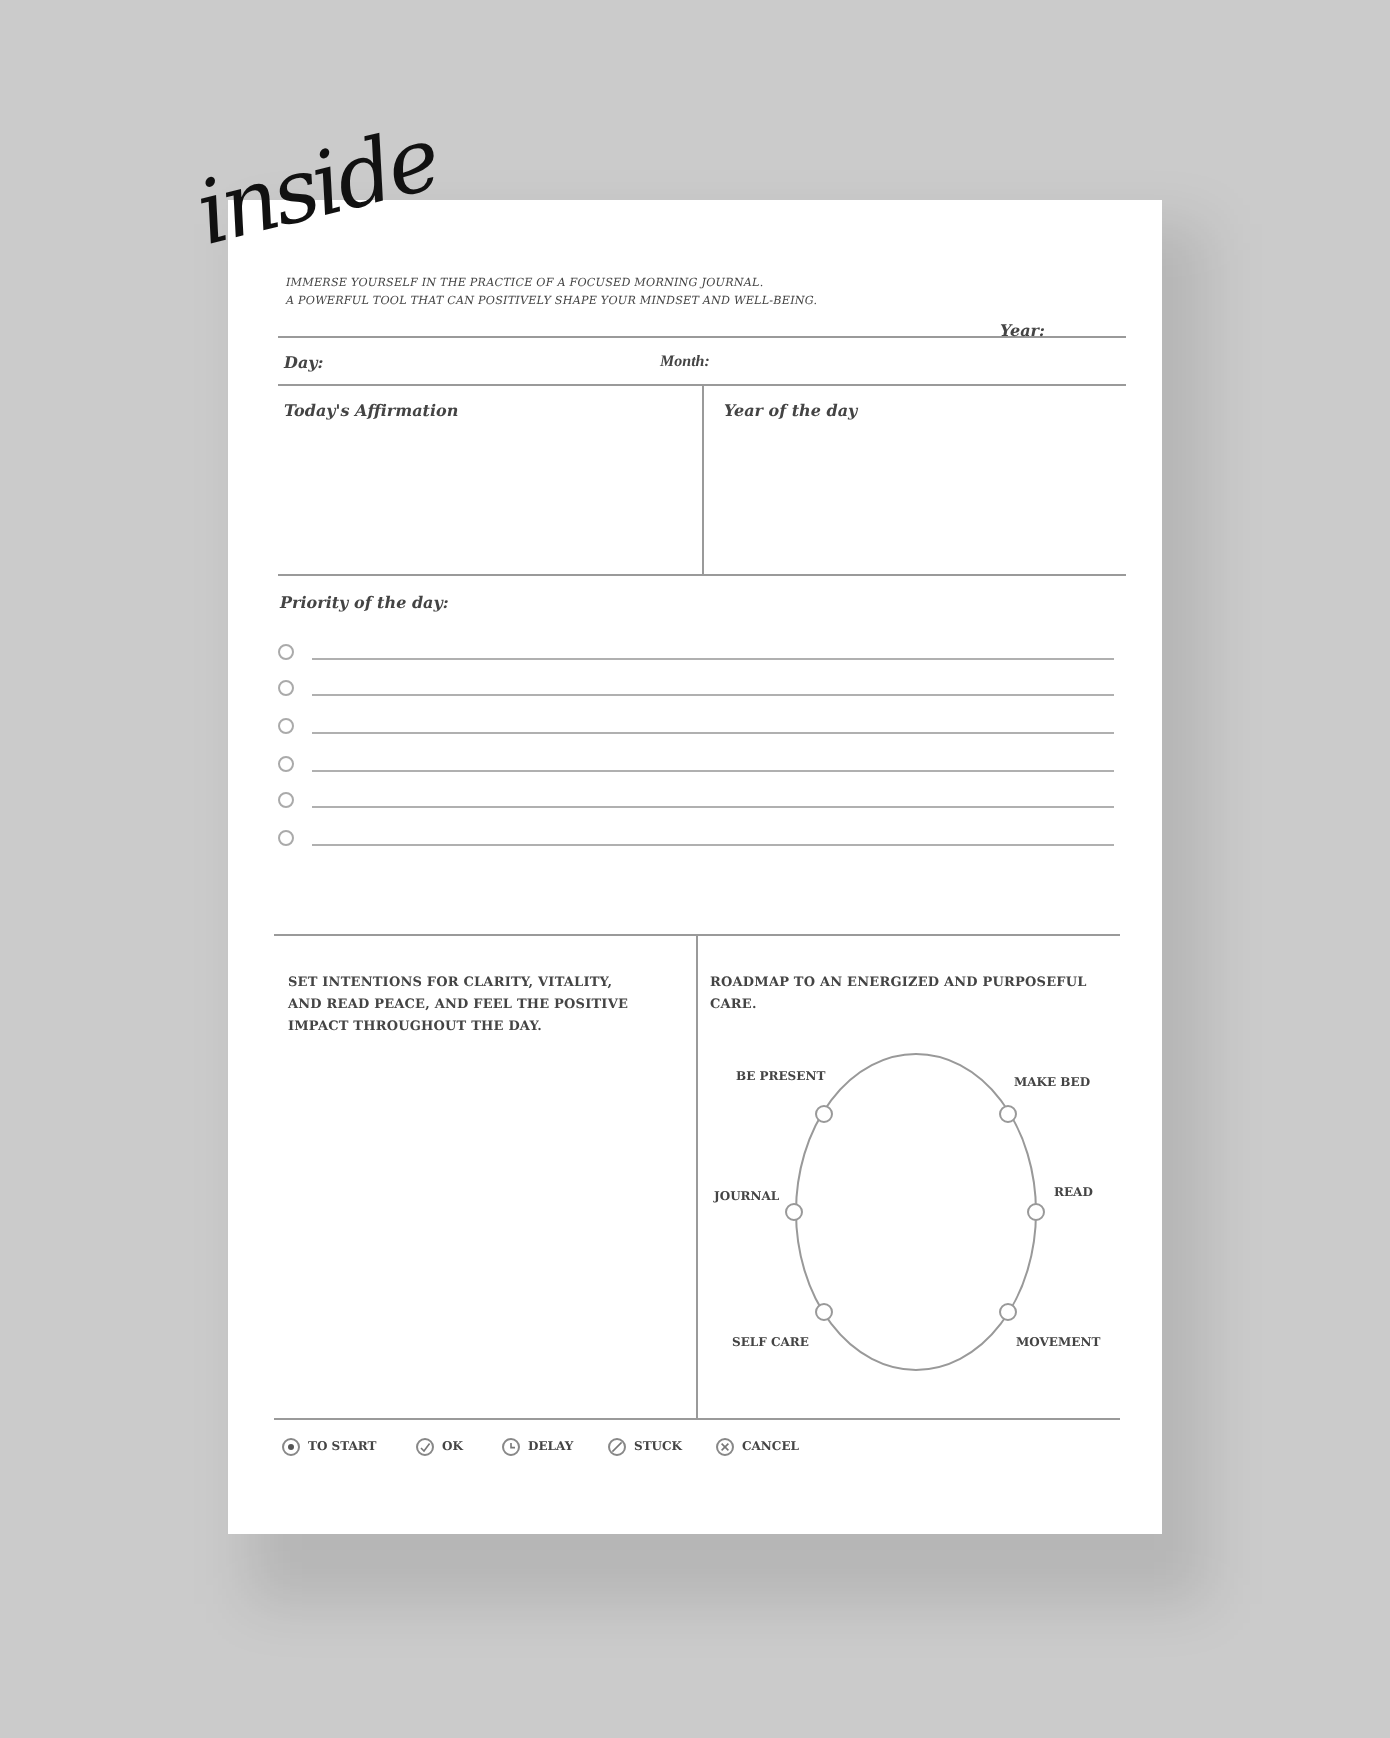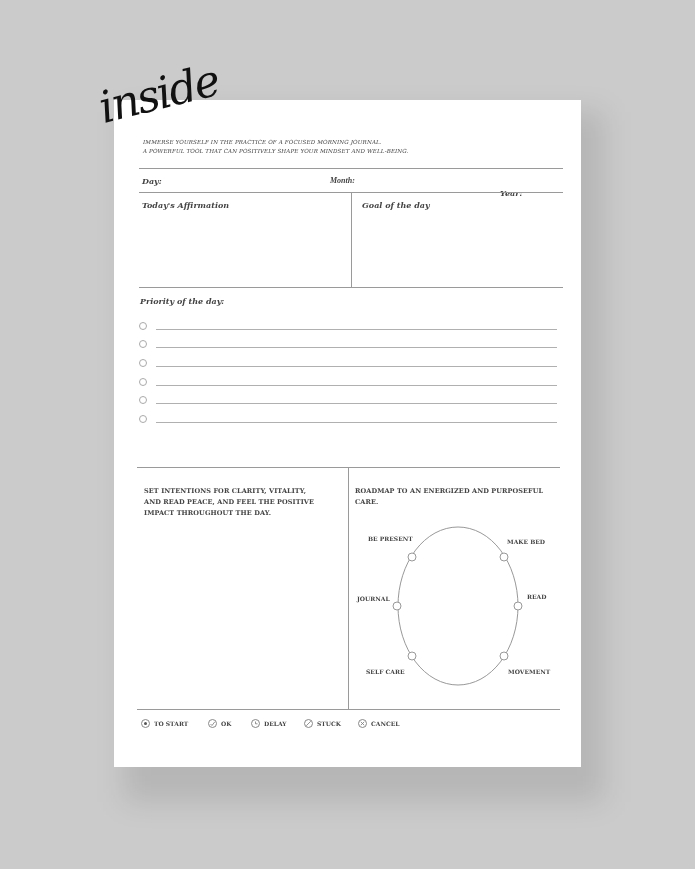--- a/index.html
+++ b/index.html
@@ -41,26 +41,26 @@
 <div class="script">inside</div>
 
 <div class="abs intro" style="left:143px; top:138px;">
   <div>IMMERSE YOURSELF IN THE PRACTICE OF A FOCUSED MORNING JOURNAL.</div>
   <div>A POWERFUL TOOL THAT CAN POSITIVELY SHAPE YOUR MINDSET AND WELL-BEING.</div>
 </div>
 
 <div class="hline" style="left:139px; top:168px; width:424px;"></div>
 <div class="abs lbl" style="left:142px; top:176px;">Day:</div>
 <div class="abs lbl" style="left:330px; top:176px;font-family:Liberation Serif, serif;">Month:</div>
-<div class="abs lbl" style="left:500px; top:188px;text-align:center;">Year:</div>
+<div class="abs lbl" style="left:500px; top:160px;text-align:center;">Year:</div>
 <div class="hline" style="left:139px; top:192px; width:424px;"></div>
 
 <div class="abs lbl" style="left:142px; top:200px;">Today's Affirmation</div>
 <div class="vline" style="left:351px; top:192px; height:95px;"></div>
-<div class="abs lbl" style="left:362px; top:200px;">Goal of the day</div>
+<div class="abs lbl" style="left:362px; top:200px;">Year of the day</div>
 <div class="abs" style="left:142px; top:212px; width:205px; height:72px;"></div>
 <div class="abs" style="left:356px; top:212px; width:205px; height:72px;"></div>
 <div class="hline" style="left:139px; top:287px; width:424px;"></div>
 
 <div class="abs lbl" style="left:140px; top:296px;">Priority of the day:</div>
 
 <div>
   <div class="radio" style="left:139px; top:322px;"></div>
   <div class="hline" style="left:156px; top:329px; width:401px; background:#b0b0b0;"></div>
   <div class="radio" style="left:139px; top:340px;"></div>

